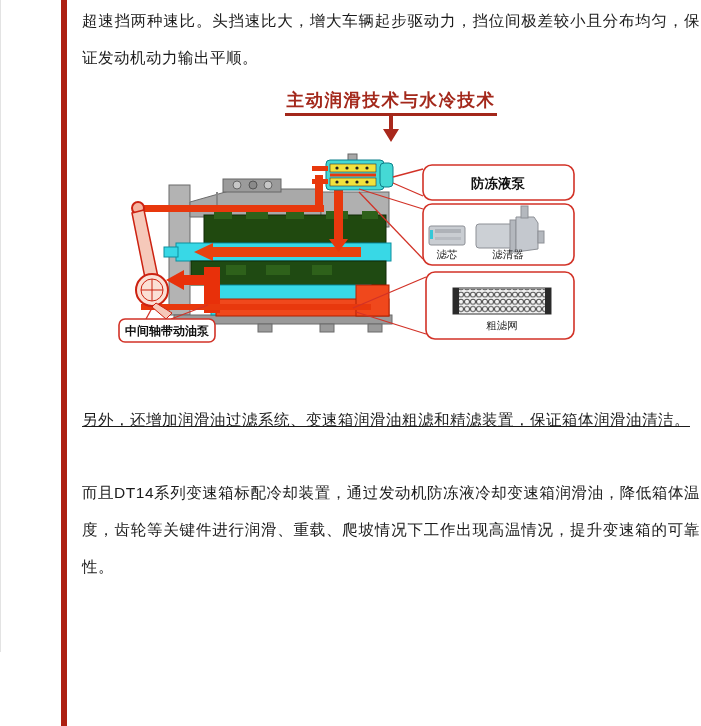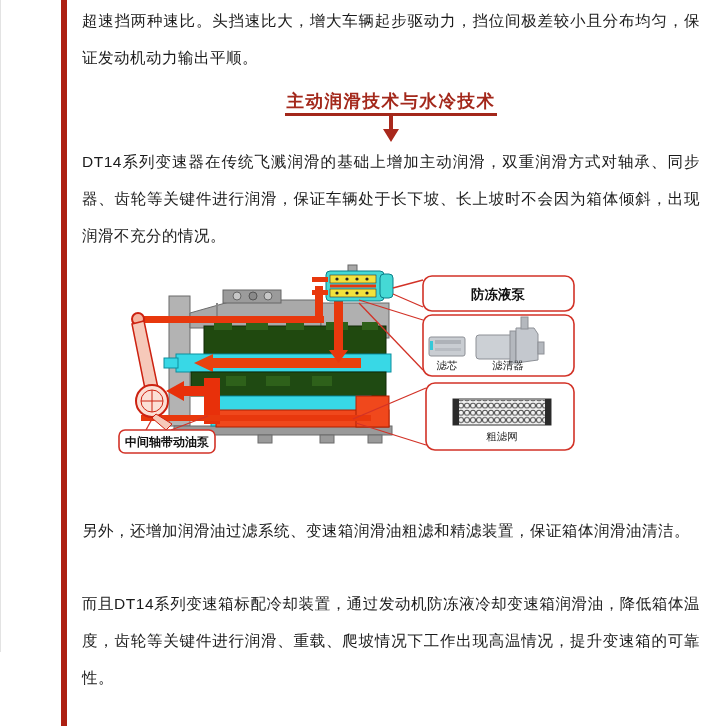--- a/index.html
+++ b/index.html
@@ -12,50 +12,49 @@
   }
   .frame{
     box-sizing:border-box;margin:0 20px;height:726px;
     border-left:6px solid #ad2012;border-right:6px solid #ad2012;
     padding:2px 14px 0 15px;background:#ffffff;
   }
   .para{
     margin:0;font-size:15.5px;line-height:37px;color:#1b1b1b;
     text-align:justify;letter-spacing:0.5px;
   }
-  .heading-block{margin-top:14px;text-align:center;}
+  .heading-block{margin-top:14px;text-align:center;font-family:Liberation Mono, monospace;}
   .heading{
     font-size:17.5px;font-weight:bold;color:#a3281b;letter-spacing:1.5px;line-height:22px;
   }
   .heading-underline{
     width:212px;height:3px;background:#a3281b;margin:1px auto 0 auto;
   }
   .down-arrow{display:block;margin:0 auto;}
   .diagram-wrap{margin:4px 0 0 34px;}
-  .p-filter{margin-top:38px;}
+  .p-filter{margin-top:38px;text-decoration:underline;}
   .p-cooling{margin-top:36px;}
   svg text{font-family:"Liberation Sans","DejaVu Sans",sans-serif;}
 </style>
 </head>
 <body>
 
 <div class="edge-wrap">
   <div class="frame">
 
     <p class="para">超速挡两种速比。头挡速比大，增大车辆起步驱动力，挡位间极差较小且分布均匀，保证发动机动力输出平顺。</p>
 
     <div class="heading-block">
       <div class="heading">主动润滑技术与水冷技术</div>
       <div class="heading-underline"></div>
       <svg class="down-arrow" width="20" height="27" viewBox="0 0 20 27">
         <polygon points="8,0 12,0 12,13 18,13 10,26 2,13 8,13" fill="#a9281c"></polygon>
       </svg>
     </div>
 
-    <p class="para">DT14系列变速器在传统飞溅润滑的基础上增加主动润滑，双重润滑方式对轴承、同步器、齿轮等关键件进行润滑，保证车辆处于长下坡、长上坡时不会因为箱体倾斜，出现润滑不充分的情况。</p>
 
     <div class="diagram-wrap">
       <svg width="470" height="212" viewBox="0 0 470 212">
         <defs>
           <pattern id="mesh" width="6" height="7.2" patternUnits="userSpaceOnUse">
             <circle cx="3" cy="3.6" r="2.5" fill="none" stroke="#4a4a4a" stroke-width="1"></circle>
           </pattern>
         </defs>
 
         <g>

